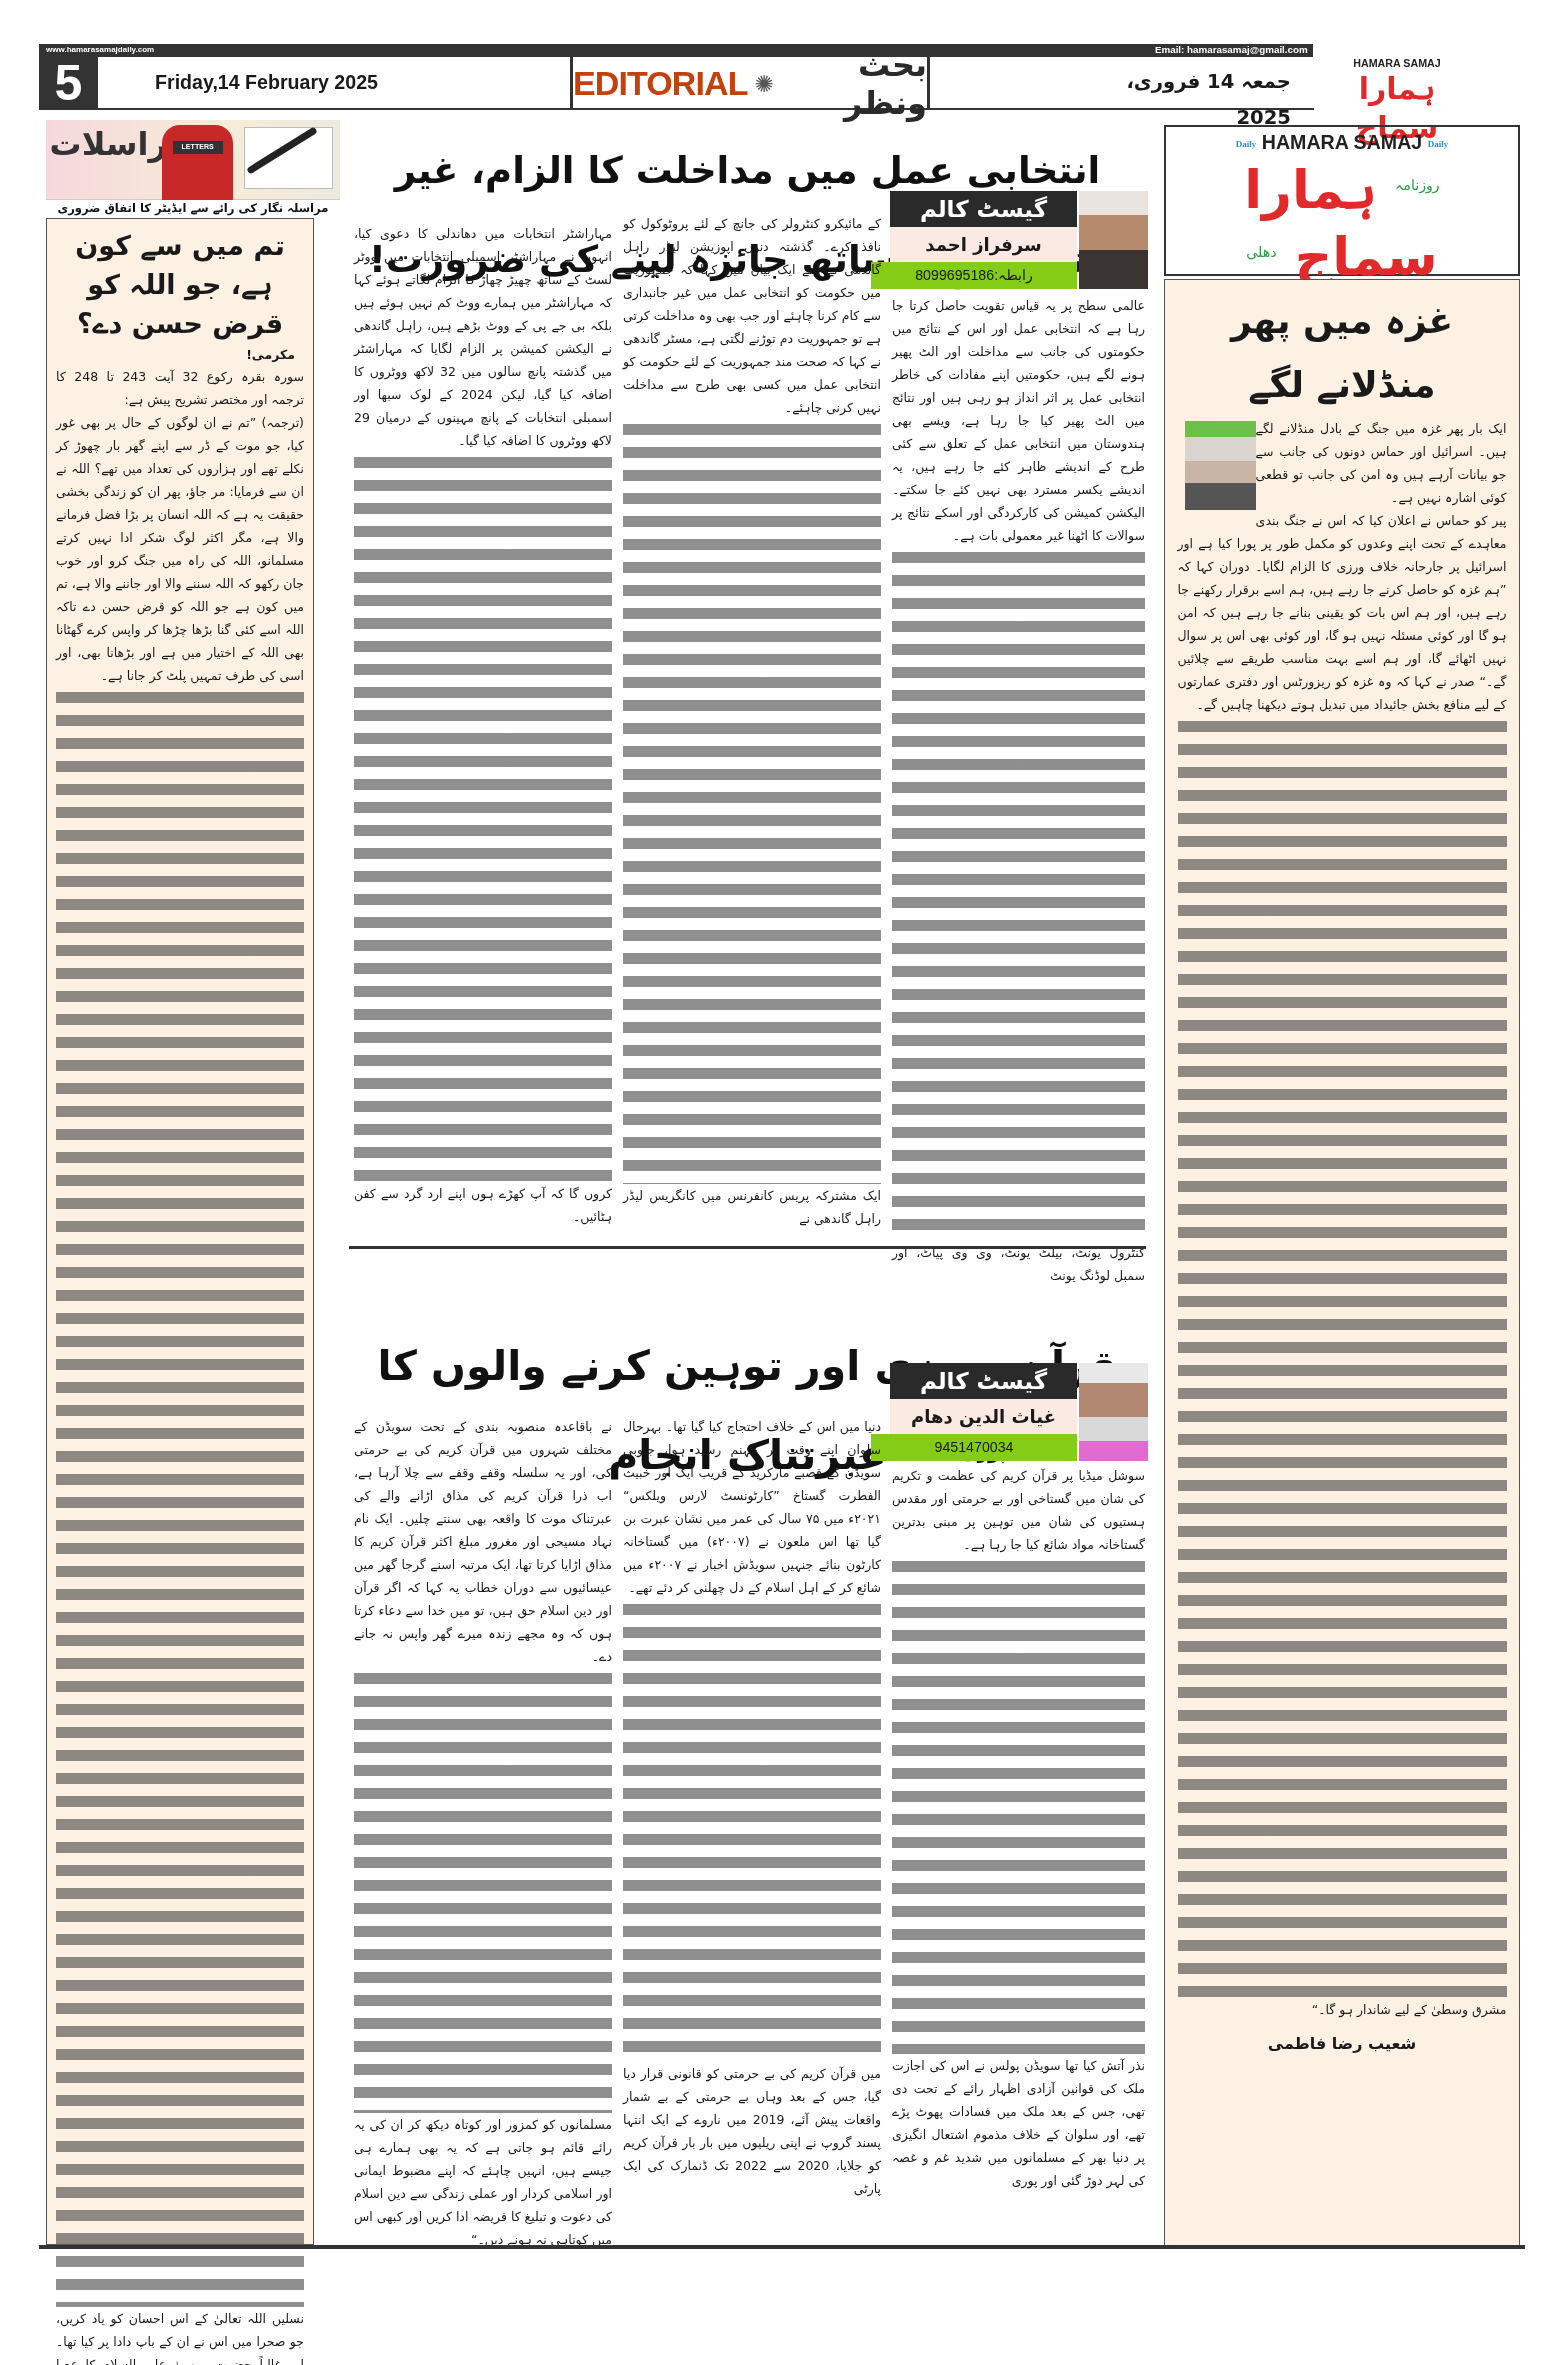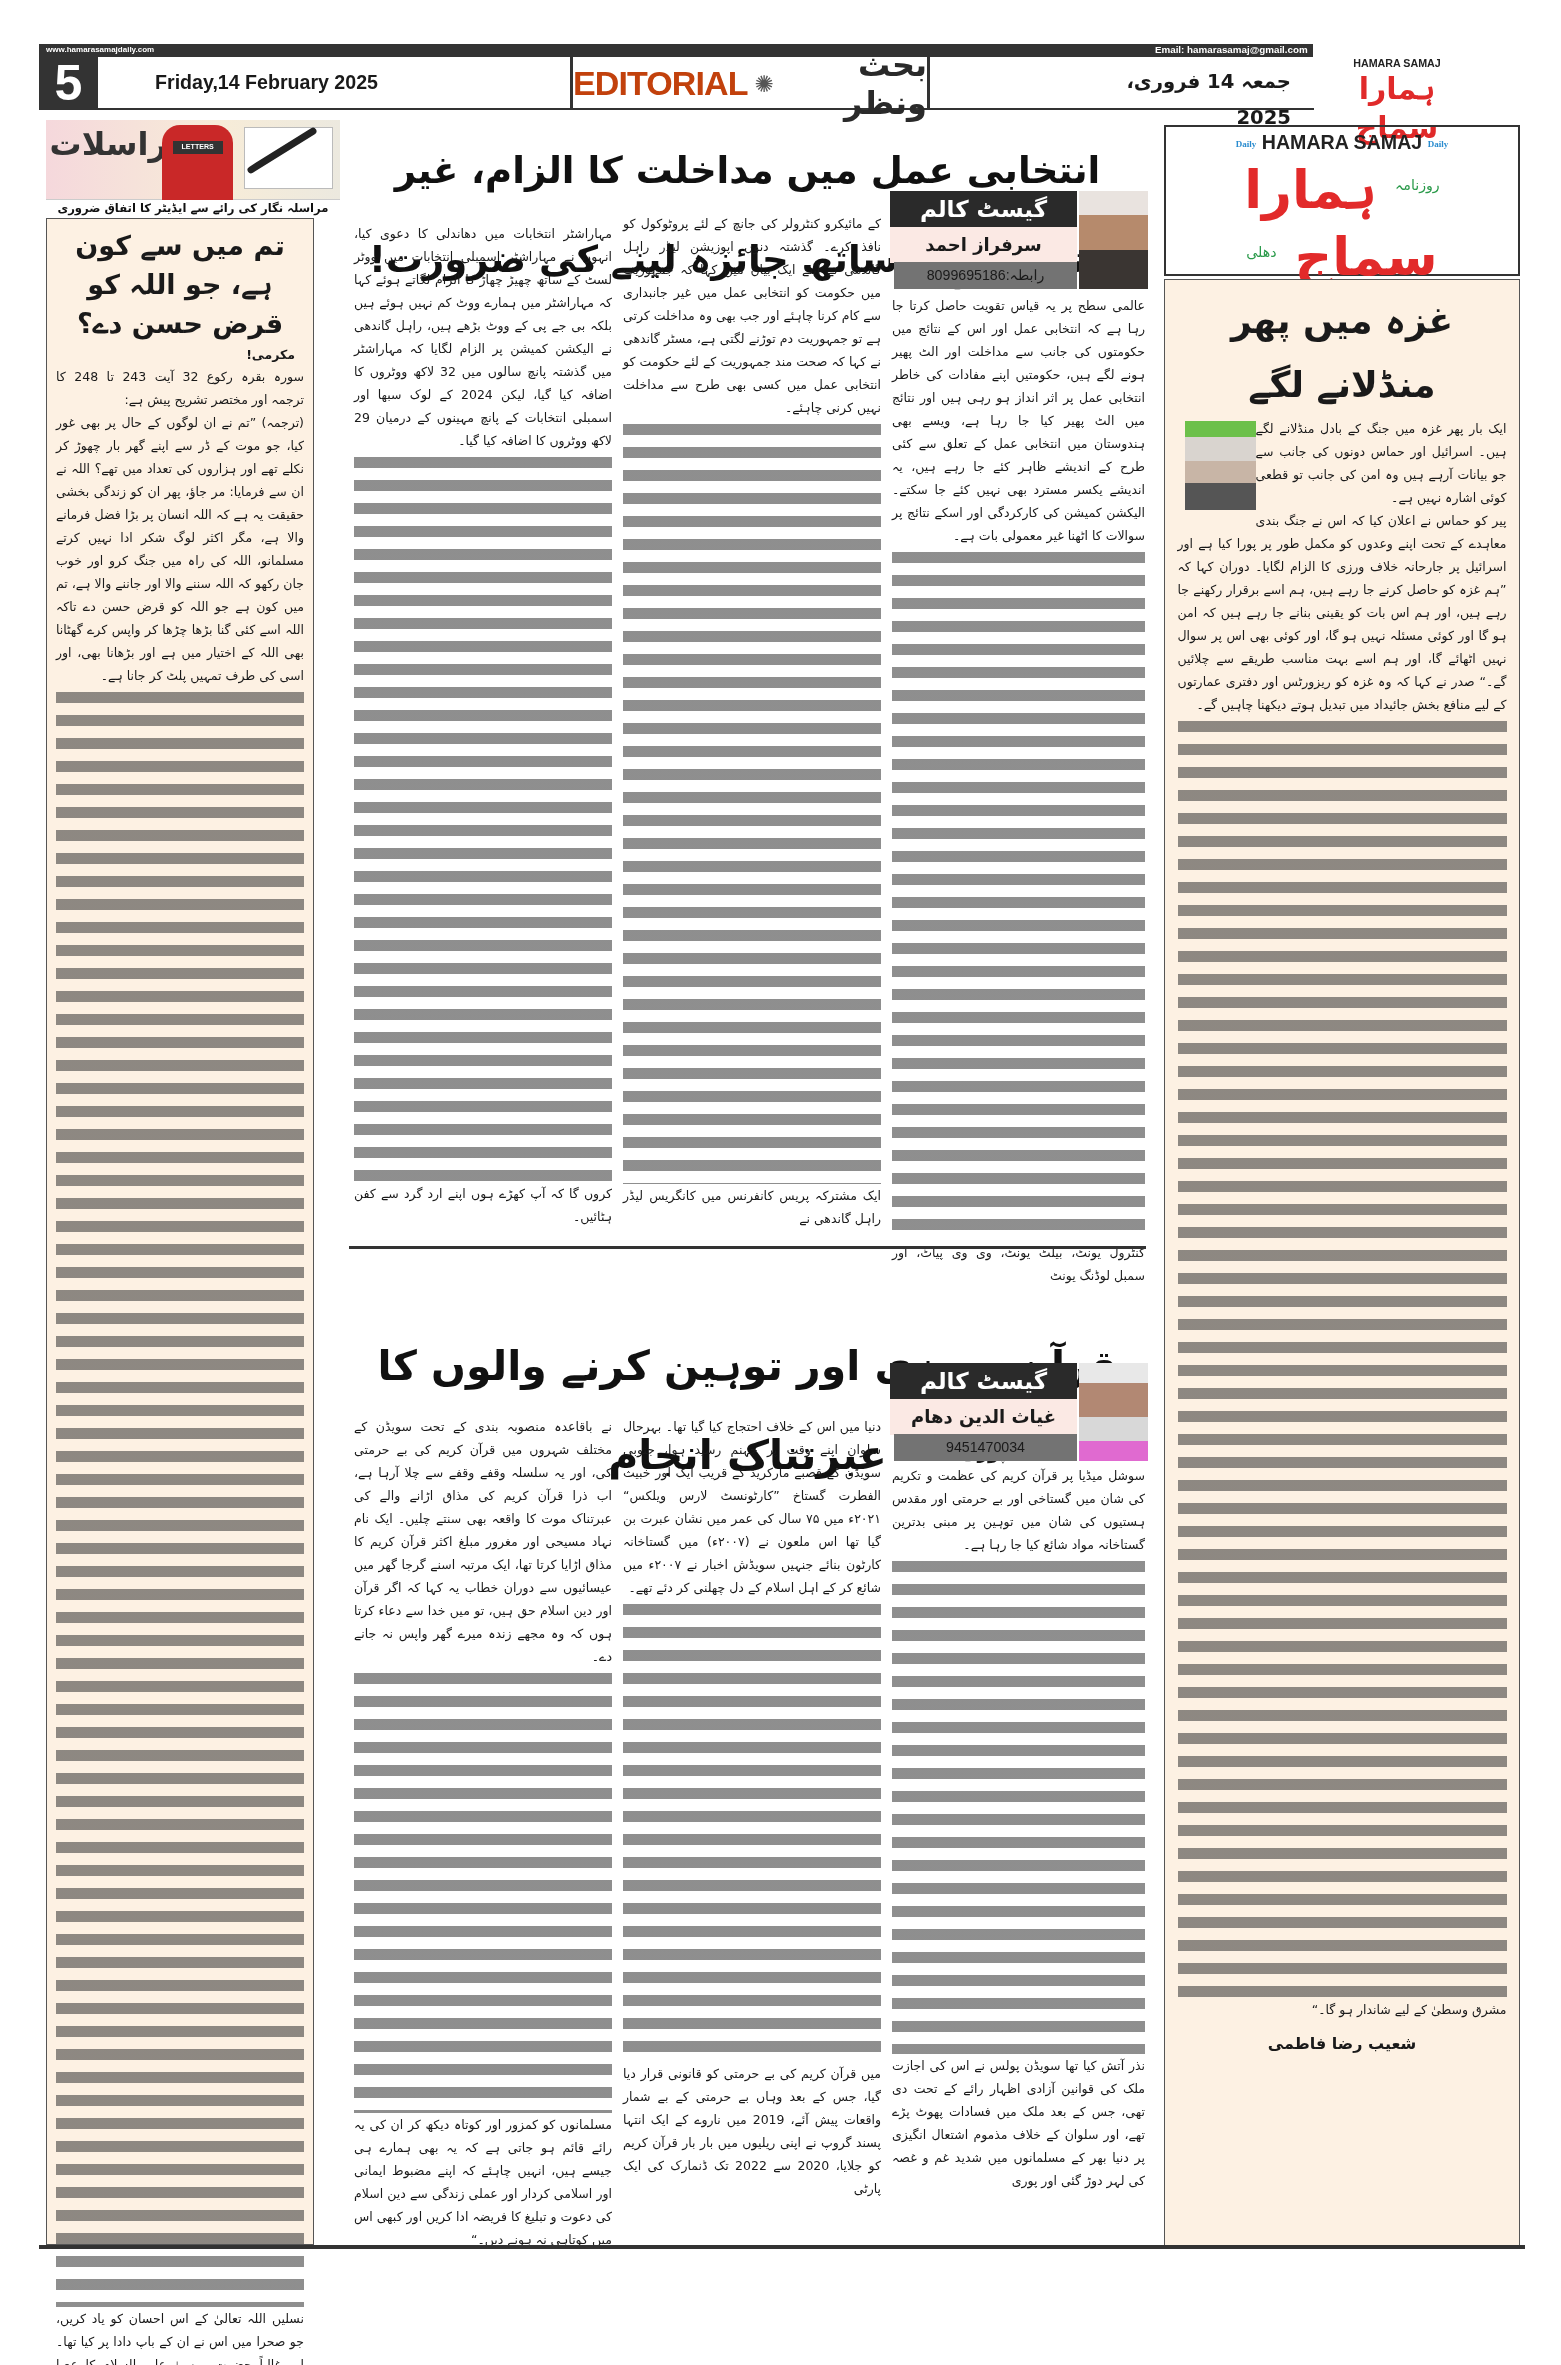--- a/index.html
+++ b/index.html
@@ -36,21 +36,21 @@
   .letters-box .headline { font-size: 27px; font-weight: bold; text-align: center; line-height: 39px; }
   .letters-box .salutation { font-size: 12.5px; font-weight: bold; text-align: right; margin: 3.6px 9px; }
   .body-text { font-size: 12.5px; line-height: 23px; text-align: justify; }
   .fill { color: transparent; background: repeating-linear-gradient(180deg, transparent 0 5.3px, rgba(50,50,50,0.55) 5.3px 16px, transparent 16px 23px); }
 
   
   .main-head1 { left: 349px; top: 126px; width: 797px; height: 89px; direction: rtl; text-align: center; font-size: 37px; font-weight: bold; line-height: 89px; color: #111; }
   .guest-card { width: 258px; height: 151px; }
   .guest-card .label { position: absolute; right: 71px; top: 0; width: 187px; height: 36px; background: #2a2a2a; color: #fff; font-size: 23px; font-weight: bold; text-align: center; line-height: 36px; direction: rtl; }
   .guest-card .name { position: absolute; right: 71px; top: 36px; width: 187px; height: 36px; background: #fbe9e4; font-size: 18px; font-weight: bold; text-align: center; line-height: 36px; direction: rtl; }
-  .guest-card .phone { position: absolute; right: 71px; top: 71px; width: 183px; height: 27px; background: #737373; font-size: 14.2px; text-align: center; line-height: 27px; font-family: "Liberation Sans", sans-serif; }
+  .guest-card .phone { position: absolute; right: 71px; top: 71px; width: 206px; height: 27px; background: #84cc16; font-size: 14.2px; text-align: center; line-height: 27px; font-family: "Liberation Sans", sans-serif; }
   .guest-card .photo { position: absolute; right: 0; top: 0; width: 69px; height: 98px; background: linear-gradient(180deg,#e9e3df 0 25%, #b68a6c 25% 60%, #3a3532 60%); }
   .col { direction: rtl; }
   .divider-h { background: #333; height: 2.7px; }
   .main-head2 { left: 349px; top: 1322px; width: 797px; height: 89px; direction: rtl; text-align: center; font-size: 41px; font-weight: bold; line-height: 89px; color: #111; }
 
   
   .logo-big { left: 1164px; top: 125px; width: 356px; height: 151px; border: 2.7px solid #333; text-align: center; }
   .logo-big .en-row { font-family: "Liberation Sans", sans-serif; font-weight: 900; font-size: 19.6px; color: #222; margin-top: 3.6px; }
   .logo-big .en-row small { font-size: 9px; color: #2a8ccf; font-family: "Liberation Serif", serif; vertical-align: middle; }
   .logo-big .ur-logo { font-size: 52px; font-weight: bold; color: #e22a2a; line-height: 62px; direction: rtl; position: relative; }

